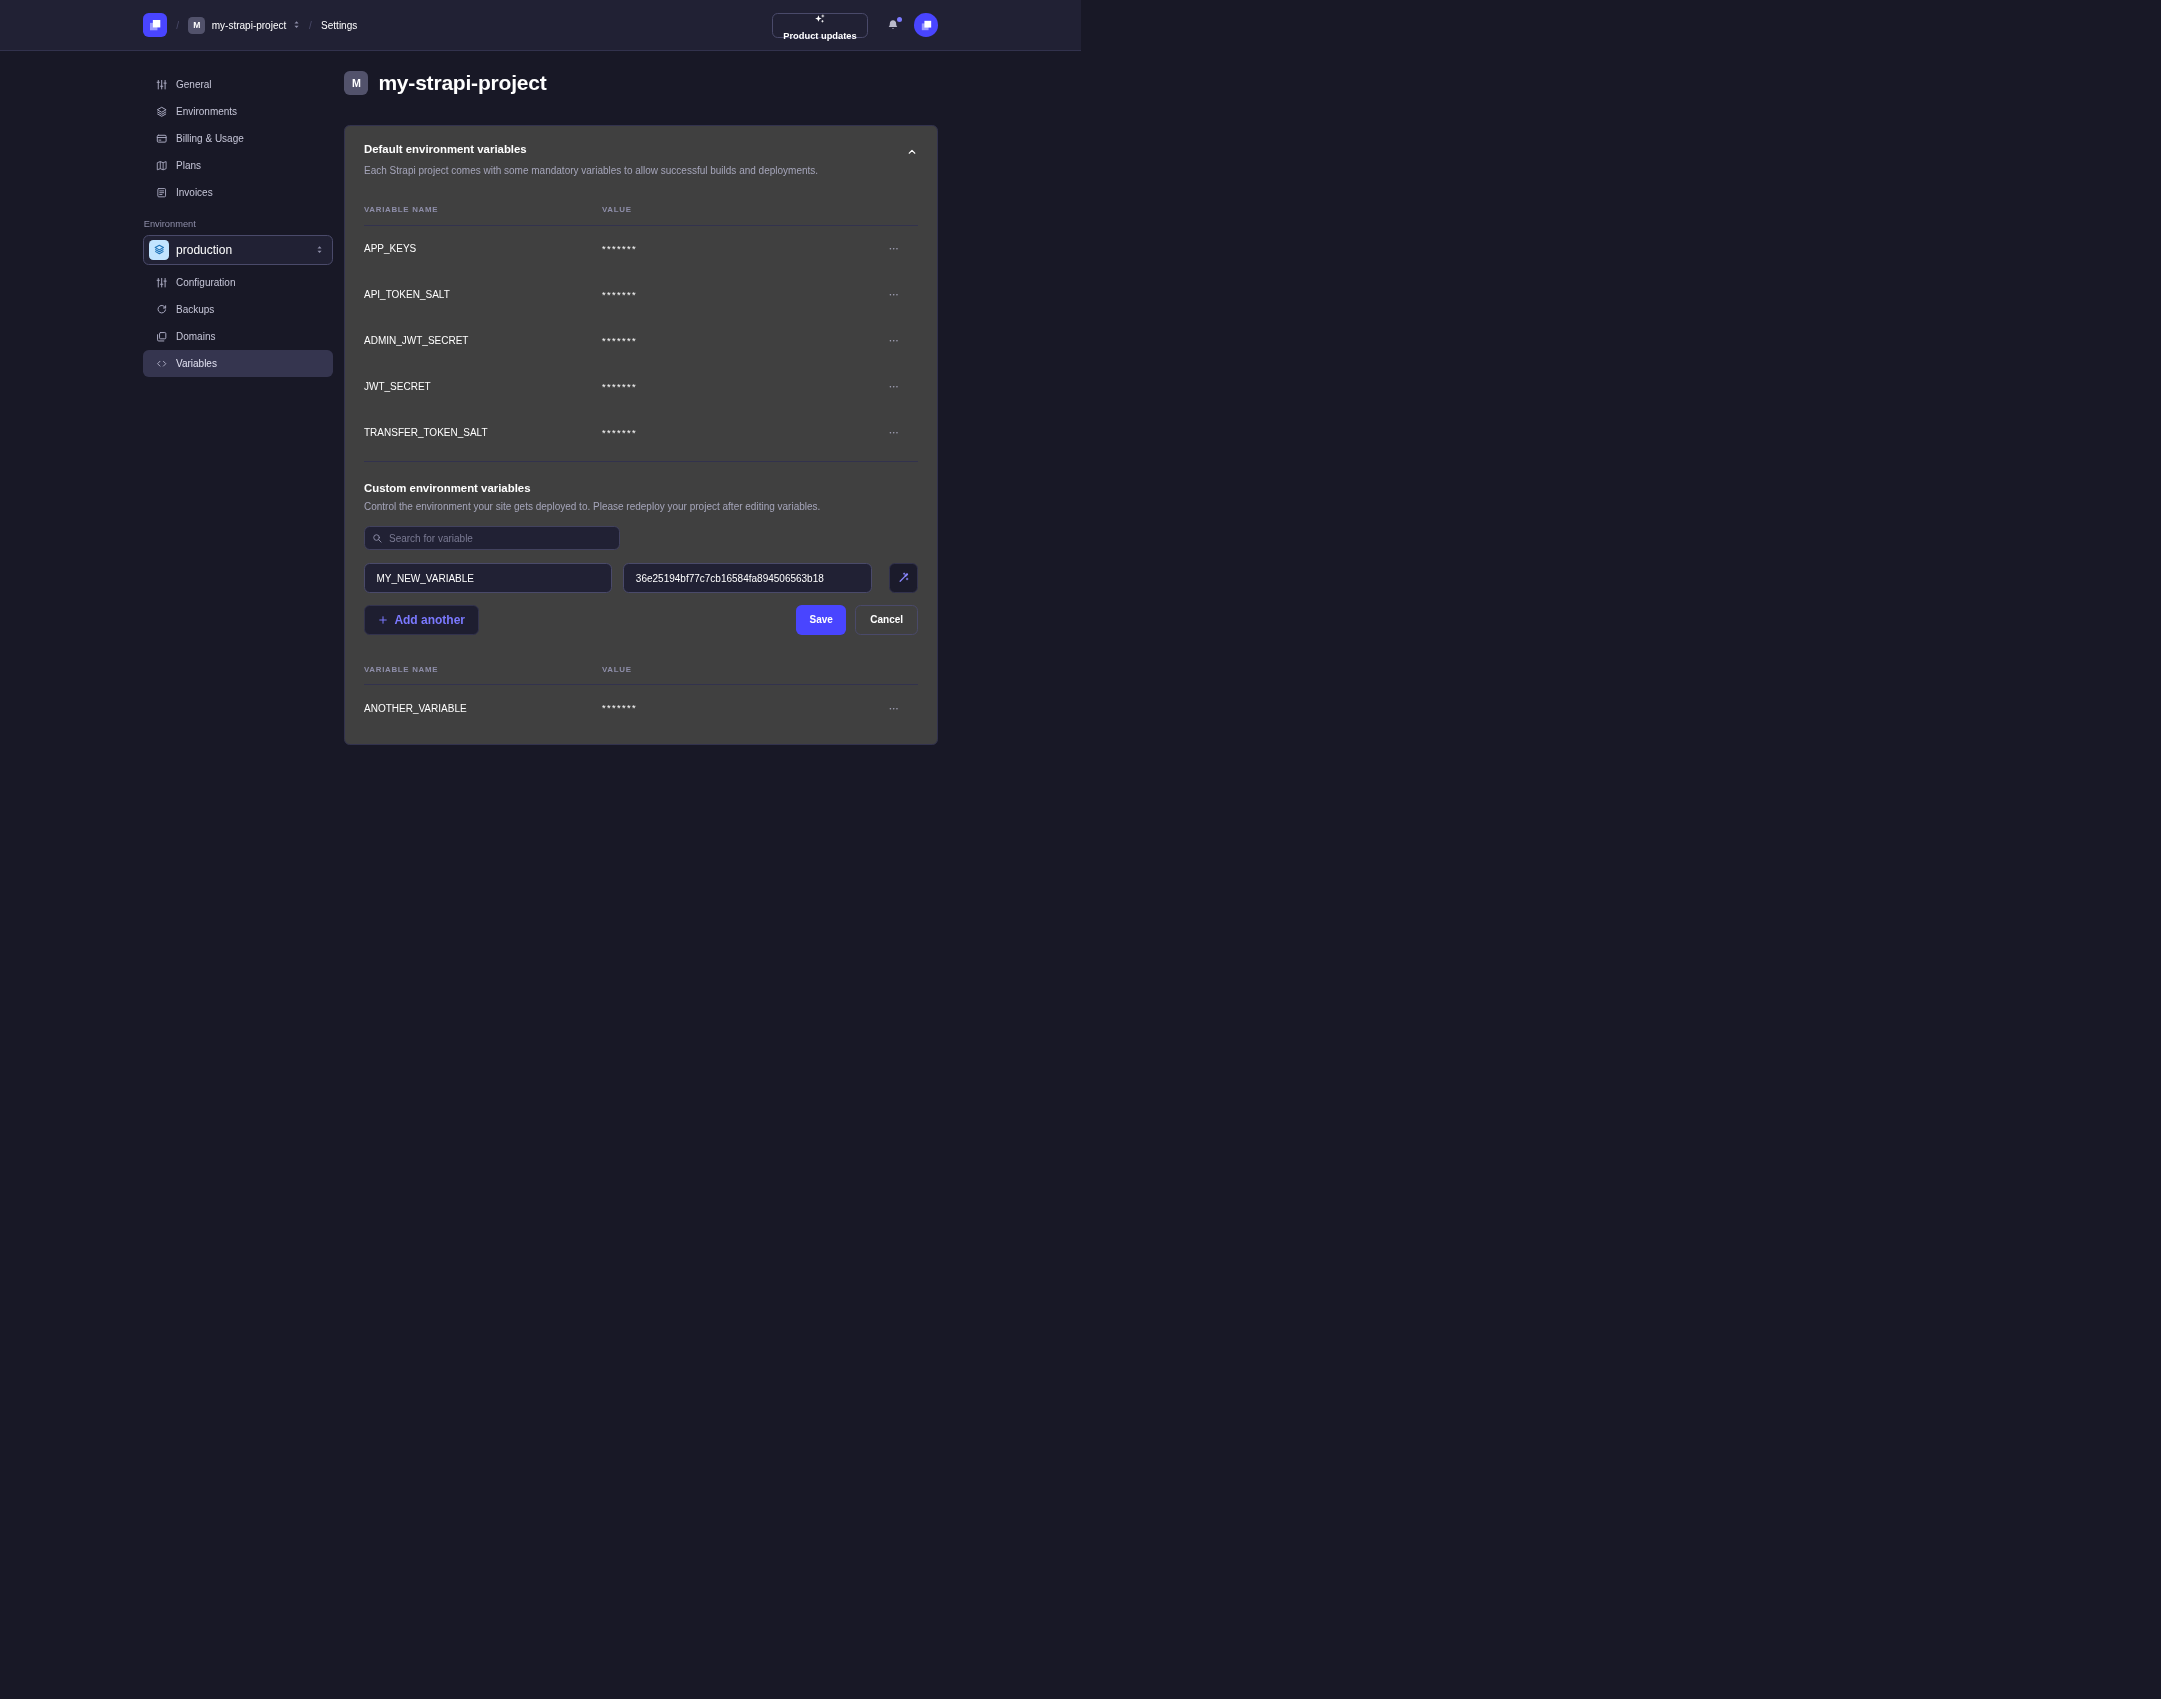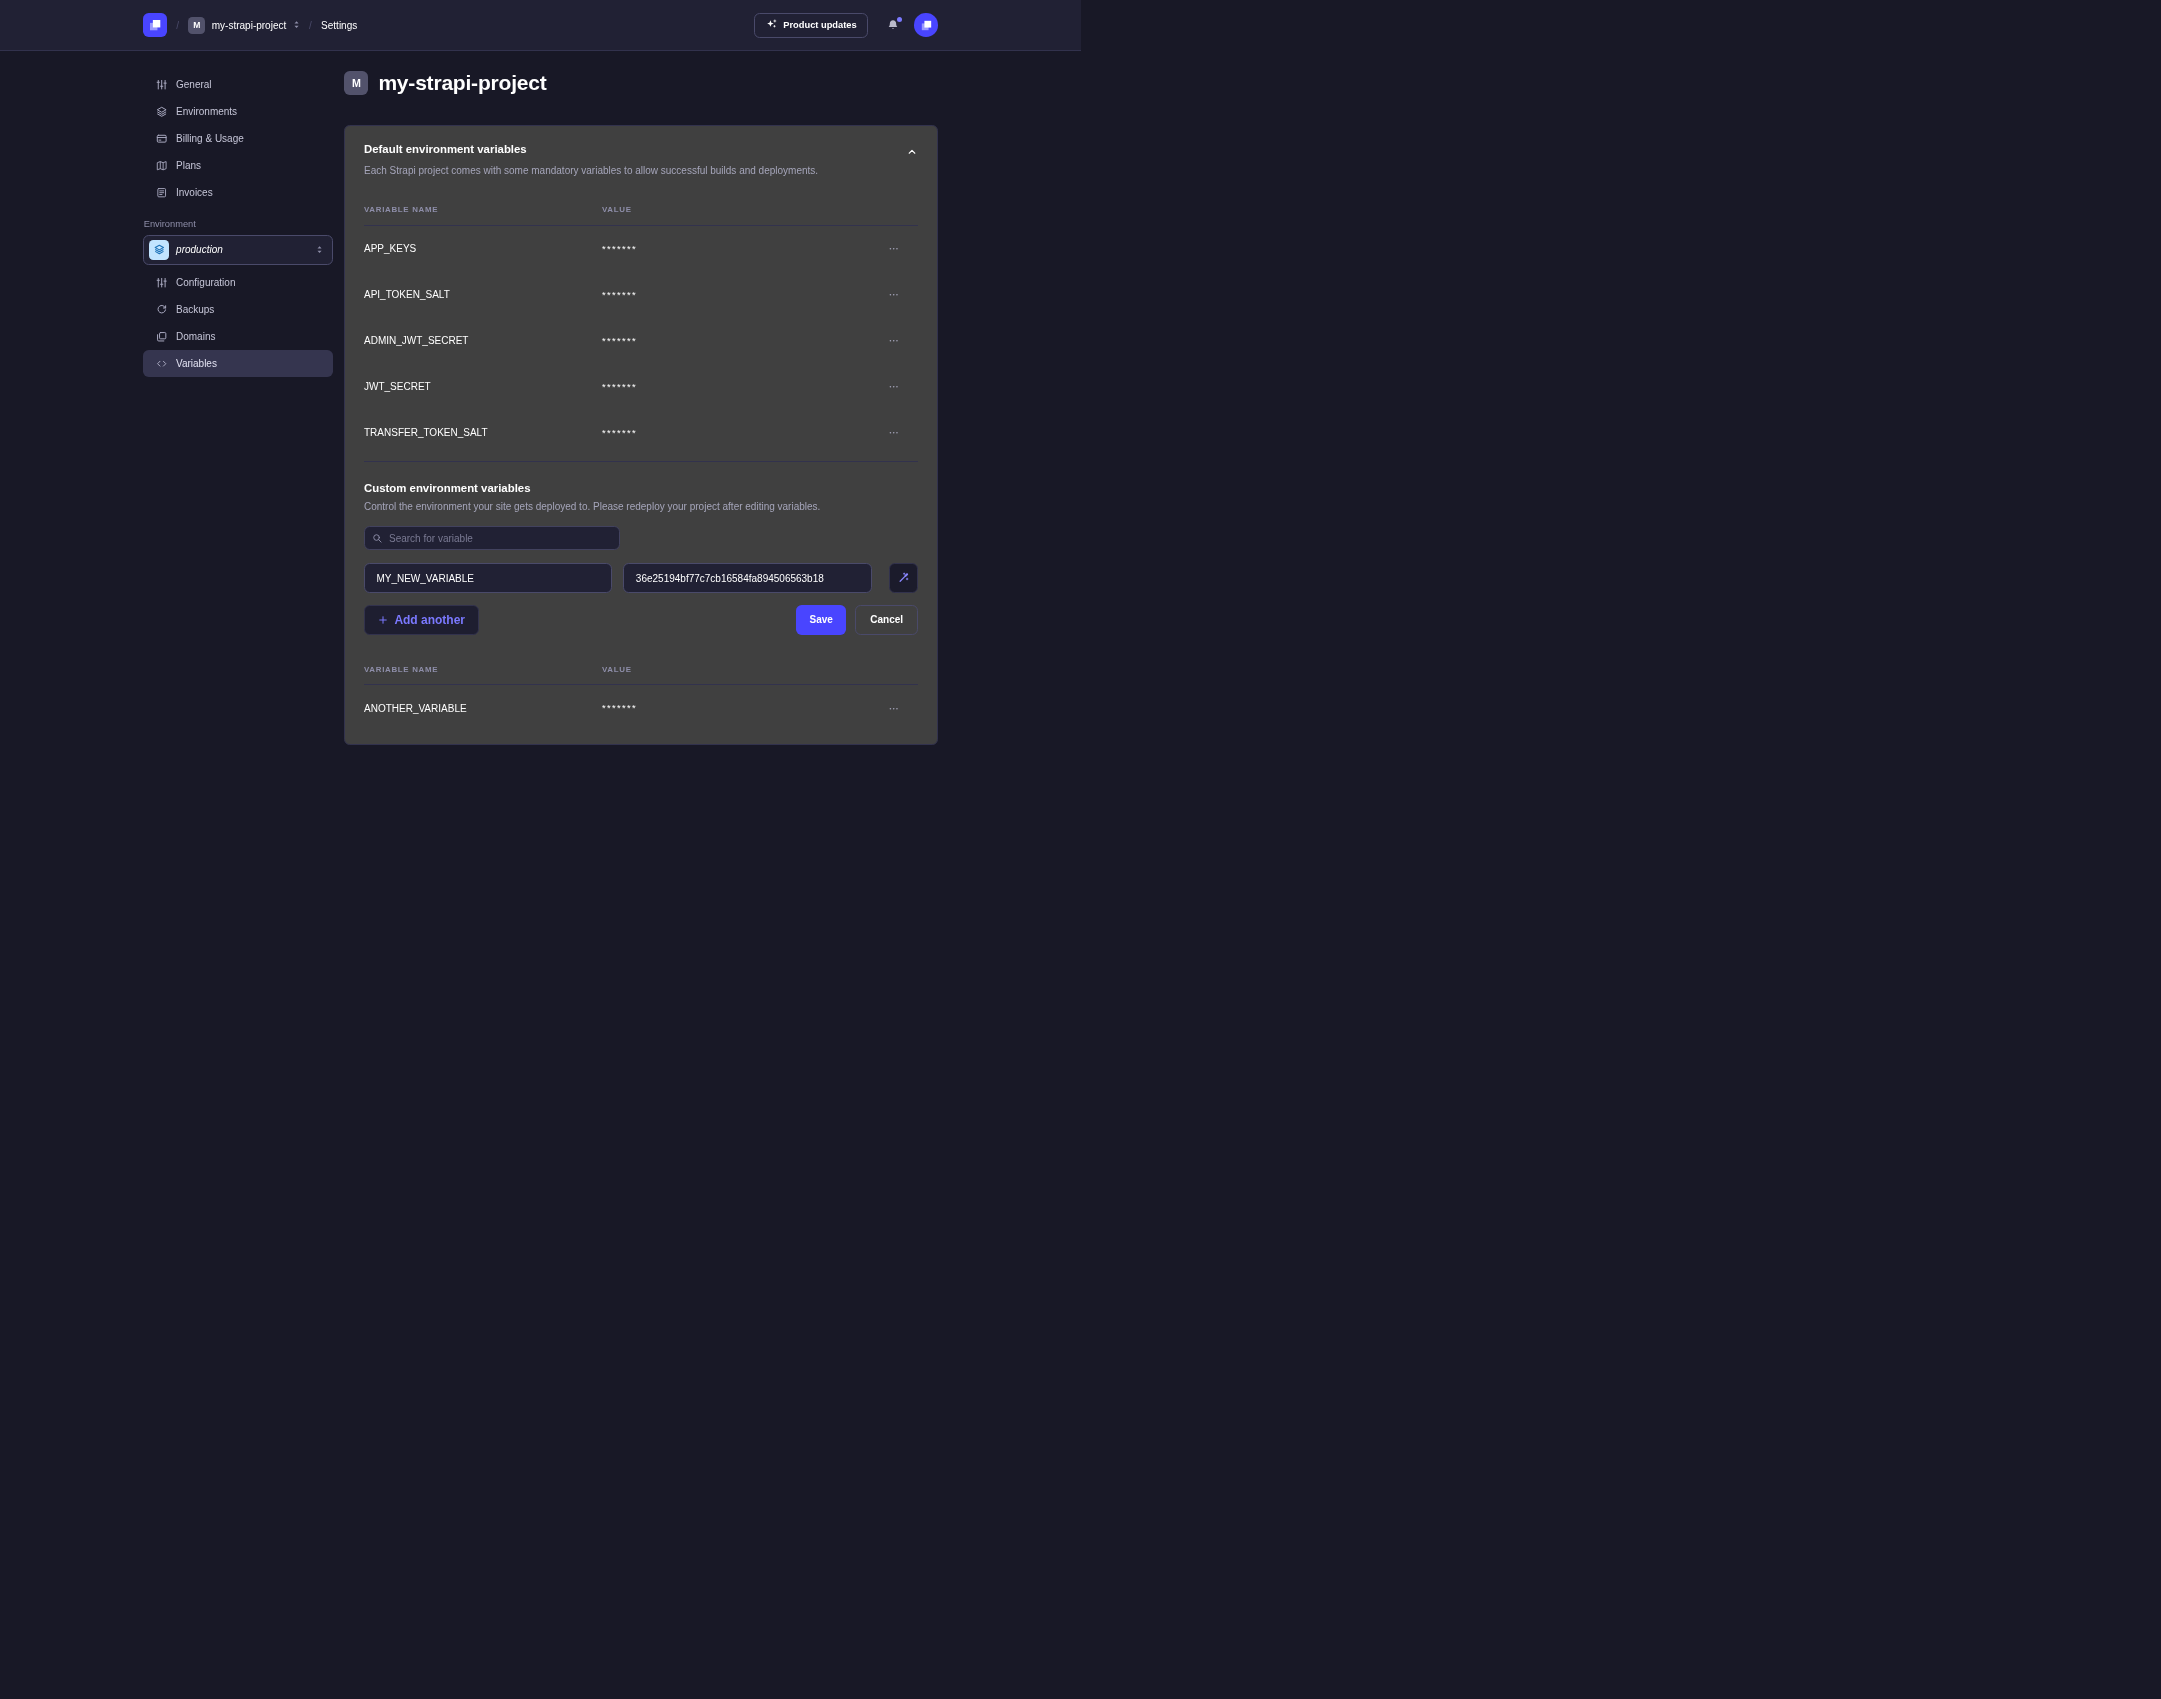--- a/index.html
+++ b/index.html
@@ -18,35 +18,35 @@
   .topbar{height:51px;background:#212134;border-bottom:0.7px solid #32324d;}
   .topbar-inner{width:795px;height:100%;margin:0 auto;display:flex;align-items:center;justify-content:space-between;}
   .crumbs{display:flex;align-items:center;gap:9.3px;}
   .logo-btn{width:24px;height:24px;border-radius:5.7px;background:#4945ff;border:none;display:flex;align-items:center;justify-content:center;}
   .crumb-sep{color:#4a4a6a;font-size:10px;}
   .proj-crumb{display:flex;align-items:center;gap:6.4px;background:none;border:none;color:#fff;}
   .m-badge{width:17px;height:17px;border-radius:4.3px;background:#52526b;color:#fff;font-size:8.6px;font-weight:600;display:flex;align-items:center;justify-content:center;}
   .proj-name{font-size:10px;font-weight:500;color:#fff;}
   .settings-crumb{font-size:10px;color:#fff;}
   .topbar-right{display:flex;align-items:center;}
-  .pu-btn{display:flex;align-items:center;gap:6.4px;height:25px;padding:0 10.7px;background:transparent;border:0.7px solid #4a4a6a;border-radius:5.7px;color:#fff;font-size:9.3px;font-weight:600;}
+  .pu-btn{display:flex;align-items:center;gap:6.4px;height:25px;padding:0 10.7px;background:transparent;border:0.7px solid #4a4a6a;border-radius:5.7px;color:#fff;font-size:9.3px;font-weight:600;flex-direction:column;}
   .bell-btn{position:relative;background:none;border:none;color:#b9b9c9;margin-left:17px;padding:1.4px;}
   .bell-dot{position:absolute;top:-0.7px;right:-2.1px;width:5px;height:5px;border-radius:50%;background:#7b79ff;}
   .avatar-btn{width:23.6px;height:23.6px;border-radius:50%;background:#4945ff;border:none;display:flex;align-items:center;justify-content:center;margin-left:14.3px;}
 
   
   .layout{width:795px;margin:0 auto;display:flex;gap:11.4px;padding-top:20px;}
   .sidebar{width:190px;flex-shrink:0;}
   .nav-item{display:flex;align-items:center;gap:8.6px;width:100%;height:27px;padding:0 13px;background:none;border:none;border-radius:5.7px;color:#c6c6d8;font-size:10px;font-weight:500;text-align:left;}
   .nav-item svg{color:#a9a9c0;flex-shrink:0;}
   .nav-item.active{background:#35354f;color:#e3e3f3;}
   .env-label{margin:13px 0 5.7px 0.7px;font-size:9.3px;color:#8e8ea9;}
   .env-select{width:100%;height:30px;display:flex;align-items:center;gap:7.1px;padding:0 8.6px 0 5px;background:#212134;border:0.7px solid #4a4a6a;border-radius:5.7px;margin-bottom:4.3px;}
   .env-icon{width:20px;height:20px;border-radius:4.3px;background:#c2e4ff;color:#1d72b8;display:flex;align-items:center;justify-content:center;flex-shrink:0;}
-  .env-value{flex:1;text-align:left;font-size:10px;color:#fff;font-style:italic;}
+  .env-value{flex:1;text-align:left;font-size:12px;color:#fff;}
   .sort-icon{color:#8e8ea9;}
 
   
   .main{flex:1;min-width:0;}
   .page-title{display:flex;align-items:center;gap:10px;}
   .m-badge-lg{width:24px;height:24px;border-radius:5.7px;background:#52526b;color:#fff;font-size:10.7px;font-weight:600;display:flex;align-items:center;justify-content:center;}
   .page-title h1{font-size:21px;font-weight:700;letter-spacing:-0.2px;}
 
   .card{margin-top:30px;background:#404040;border:0.7px solid #32324d;border-radius:5.7px;padding:17px 18.6px 13px;}
   .card-head{display:flex;align-items:flex-start;justify-content:space-between;}

